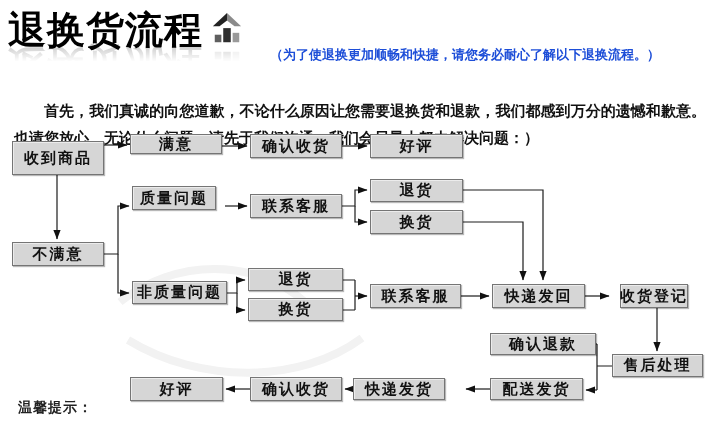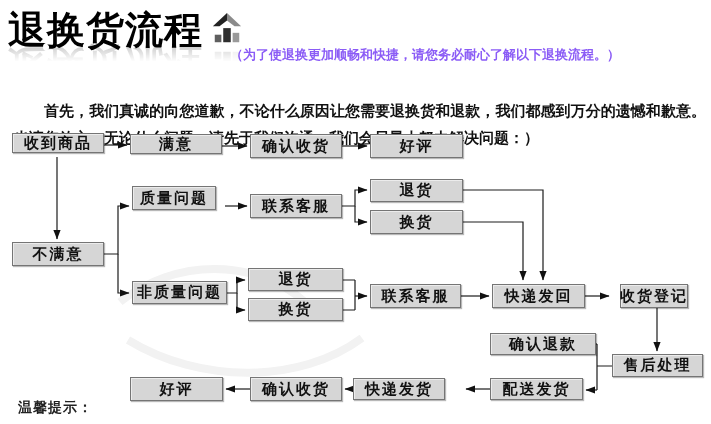--- a/index.html
+++ b/index.html
@@ -17,21 +17,21 @@
   }
   .logo-icon{width:32px;height:40px;display:block;margin-bottom:2px;}
   .logo-reflection{
     transform:scaleY(-1);opacity:.28;margin-top:-10px;
     -webkit-mask-image:linear-gradient(to bottom,rgba(0,0,0,0) 55%,rgba(0,0,0,.9) 100%);
             mask-image:linear-gradient(to bottom,rgba(0,0,0,0) 55%,rgba(0,0,0,.9) 100%);
     pointer-events:none;
   }
   .header-note{
     position:absolute;left:230px;top:46px;width:470px;
-    font-size:13px;color:#8b5cf6;font-weight:600;white-space:nowrap;
+    font-size:13px;color:#1d4ed8;font-weight:600;white-space:nowrap;text-align:center;
   }
   
   .intro{
     position:absolute;left:14px;top:82px;width:692px;
     font-size:15px;line-height:27px;color:#111;font-weight:600;
     text-indent:2em;text-align:justify;
   }
   
   .node{
     position:absolute;box-sizing:border-box;
@@ -110,21 +110,21 @@
     <path d="M657,308 V351" marker-end="url(#ah)"></path>
     <path d="M612,366 H597 M597,344 V390"></path>
     <path d="M597,344 H586" marker-end="url(#ah)"></path>
     <path d="M597,390 H586" marker-end="url(#ah)"></path>
     <path d="M490,389 H466" marker-end="url(#ah)"></path>
     <path d="M371,389 H345" marker-end="url(#ah)"></path>
     <path d="M250,389 H226" marker-end="url(#ah)"></path>
   </g>
 </svg>
 
-<div class="node" style="left:12px;top:133px;width:92px;height:20px">收到商品</div>
+<div class="node" style="left:12px;top:141px;width:92px;height:34px">收到商品</div>
 <div class="node" style="left:130px;top:134px;width:92px;height:20px">满意</div>
 <div class="node" style="left:250px;top:134px;width:92px;height:24px">确认收货</div>
 <div class="node" style="left:370px;top:134px;width:93px;height:24px">好评</div>
 <div class="node" style="left:132px;top:186px;width:84px;height:24px">质量问题</div>
 <div class="node" style="left:250px;top:194px;width:92px;height:24px">联系客服</div>
 <div class="node" style="left:370px;top:179px;width:93px;height:23px">退货</div>
 <div class="node" style="left:370px;top:210px;width:93px;height:24px">换货</div>
 <div class="node" style="left:12px;top:242px;width:92px;height:24px">不满意</div>
 <div class="node" style="left:132px;top:281px;width:95px;height:23px">非质量问题</div>
 <div class="node" style="left:248px;top:268px;width:95px;height:23px">退货</div>

